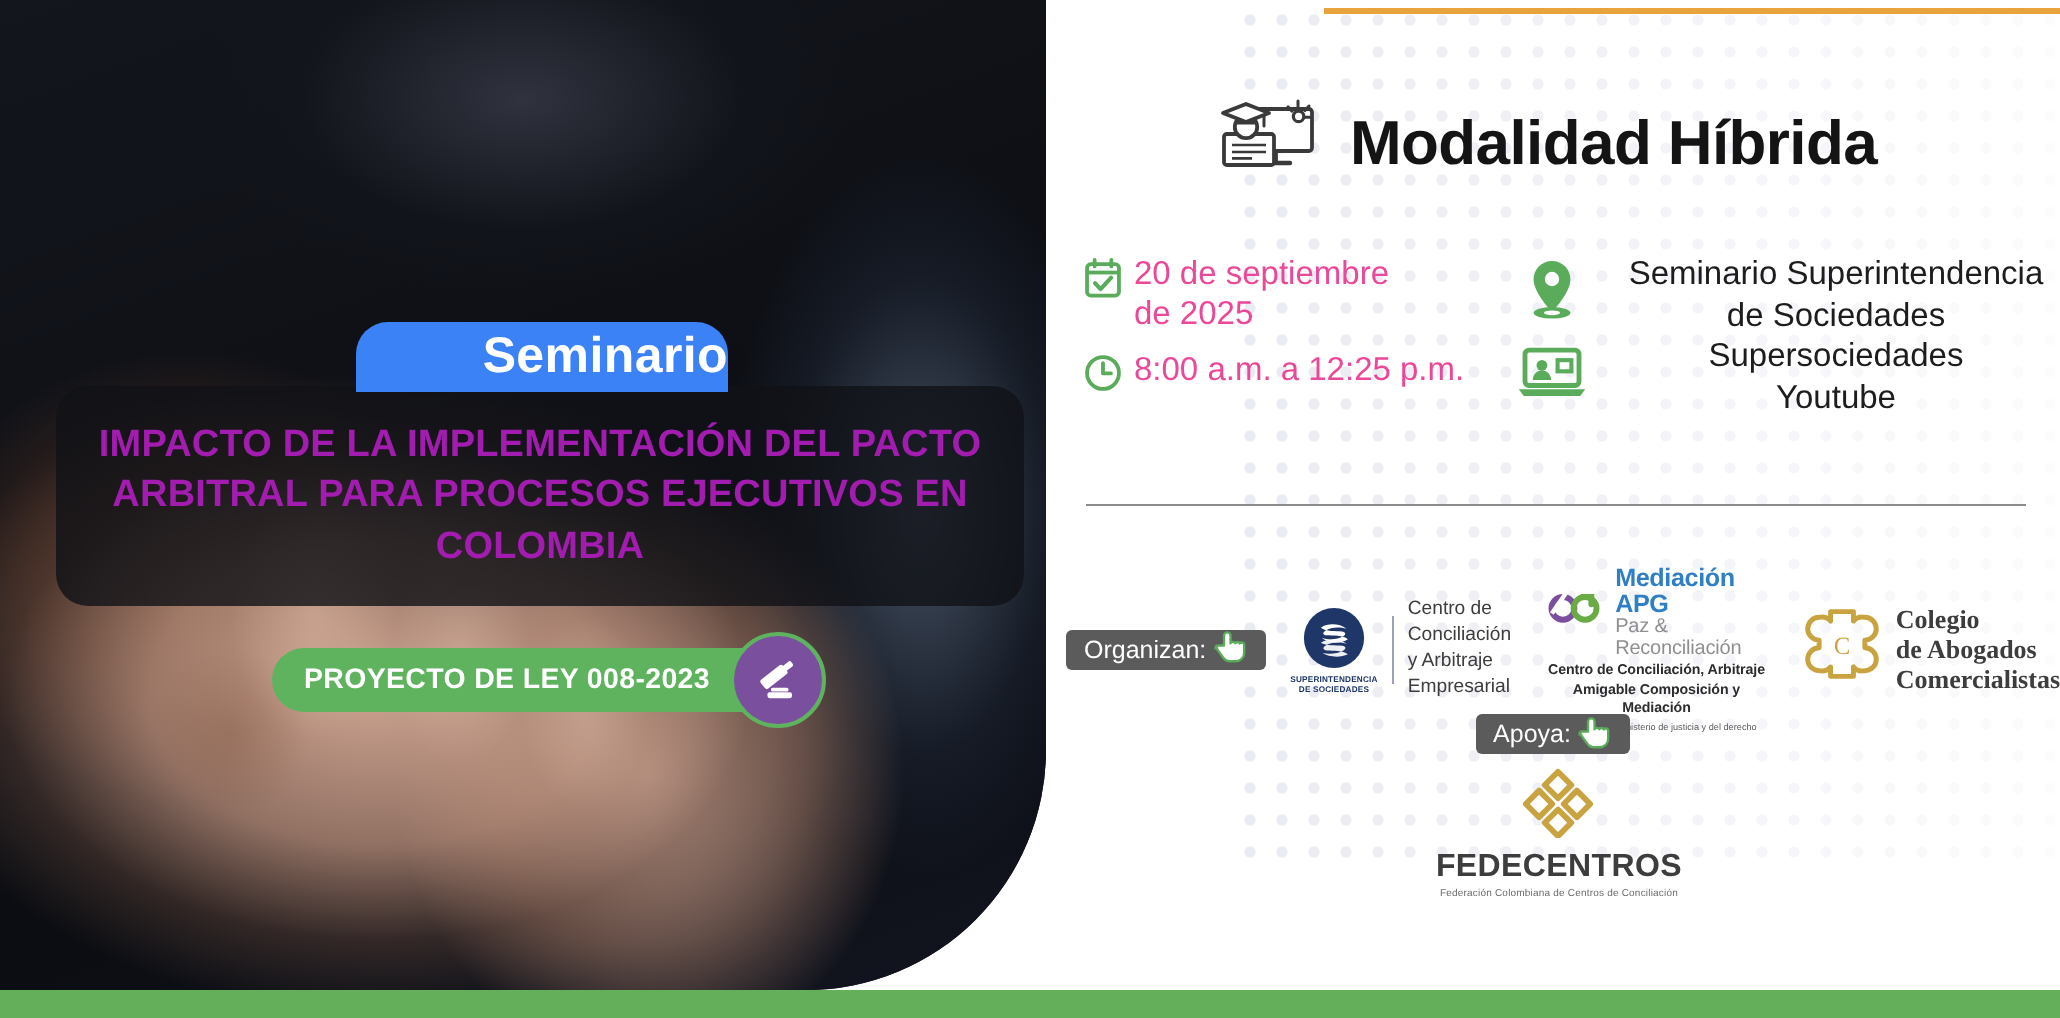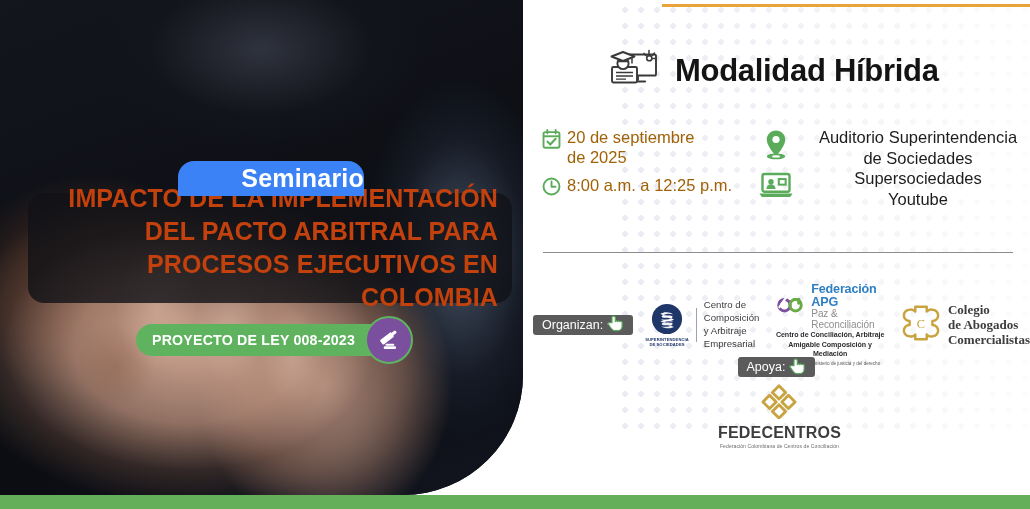--- a/index.html
+++ b/index.html
@@ -67,25 +67,25 @@
     position: absolute;
     left: 28px; top: 193px;
     width: 484px; height: 110px;
     background: rgba(16,18,22,0.80);
     border-radius: 16px;
     display: flex; align-items: center; justify-content: center;
     padding: 6px 14px;
     z-index: 3;
   }
   .title-plaque h1 {
-    color: #c2410c;
-    font-size: 25px;
+    color: #a21caf;
+    font-size: 19px;
     font-weight: bold;
     line-height: 1.32;
-    text-align: right;
+    text-align: center;
     letter-spacing: 0.1px;
   }
 
   
   .ley-wrap {
     position: absolute;
     left: 136px; top: 324px;
     z-index: 5;
     display: flex; 
   }
@@ -158,21 +158,21 @@
     width: 507px;
     display: flex;
   }
   .info-left { width: 230px; padding-left: 19px; }
   .info-right { width: 277px; position: relative; }
 
   .info-line { display: flex; align-items: flex-start; gap: 6px; }
   .info-line + .info-line { margin-top: 8px; }
   .info-text {
     font-size: 16.5px;
-    color: #a16207;
+    color: #ec4899;
     line-height: 1.22;
   }
 
   .loc-block { display: flex; align-items: flex-start; gap: 7px; }
   .loc-icons { width: 46px; display: flex; flex-direction: column; align-items: center; gap: 8px; padding-top: 2px; }
   .loc-text {
     font-size: 16.5px;
     color: #1d1d1d;
     line-height: 1.25;
     text-align: center;
@@ -375,21 +375,21 @@
               <svg width="36" height="27" viewBox="0 0 38 29">
                 <rect x="4.5" y="2.2" width="29" height="19" rx="2.2" fill="none" stroke="#5aab5a" stroke-width="2.6"></rect>
                 <circle cx="13.6" cy="10.4" r="2.9" fill="#5aab5a"></circle>
                 <path d="M8.6 18.2 c0.4 -3.4 2.6 -5 5 -5 c2.4 0 4.6 1.6 5 5 z" fill="#5aab5a"></path>
                 <rect x="22" y="7.6" width="7.4" height="6" fill="none" stroke="#5aab5a" stroke-width="2.2"></rect>
                 <path d="M1.2 23.2 h35.6 l-2.6 3.6 h-30.4 z" fill="#5aab5a"></path>
               </svg>
             </span>
           </div>
           <div class="loc-text">
-            <div>Auditorio Superintendencia</div>
+            <div>Seminario Superintendencia</div>
             <div>de Sociedades</div>
             <div>Supersociedades</div>
             <div>Youtube</div>
           </div>
         </div>
       </div>
     </div>
 
     <div class="hr-divider"></div>
 
@@ -419,38 +419,38 @@
                      c-3.4 -0.4 -8.6 0.2 -11.4 -1.6 z" fill="#ffffff" opacity="0.92"></path>
           </svg>
           <div class="sss-sub">
             <div>SUPERINTENDENCIA</div>
             <div>DE SOCIEDADES</div>
           </div>
         </div>
         <div class="vline"></div>
         <div class="cca-text">
           <div>Centro de</div>
-          <div>Composición</div>
+          <div>Conciliación</div>
           <div>y Arbitraje</div>
           <div>Empresarial</div>
         </div>
       </div>
 
       <div class="apg-logo logo-cell" style="display:block;">
         <div class="apg-top">
           <span>
             <svg width="34" height="24" viewBox="0 0 36 26">
               <path d="M12 13 a6.2 6.2 0 1 1 -6.2 6.2 A6.2 6.2 0 0 1 12 13 z" fill="none" stroke="#7b4f9d" stroke-width="3.2" transform="translate(0,-6)"></path>
               <path d="M24 13 a6.2 6.2 0 1 1 -6.2 6.2 A6.2 6.2 0 0 1 24 13 z" fill="none" stroke="#6aab46" stroke-width="3.2" transform="translate(0,-6)"></path>
               <path d="M22.6 7 h4.8 v4" fill="none" stroke="#6aab46" stroke-width="3.2" stroke-linecap="round"></path>
               <path d="M6 16 L15 3" stroke="#ffffff" stroke-width="2.4"></path>
             </svg>
           </span>
           <div class="apg-words">
-            <div class="apg-t1">Federación APG</div>
+            <div class="apg-t1">Mediación APG</div>
             <div class="apg-t2">Paz &amp; Reconciliación</div>
           </div>
         </div>
         <div class="apg-sub">
           <div>Centro de Conciliación, Arbitraje</div>
           <div>Amigable Composición y Mediación</div>
         </div>
         <div class="apg-vig">
           <span class="v1">VIGILADO</span>
           <span class="v2">Ministerio de justicia y del derecho</span>

